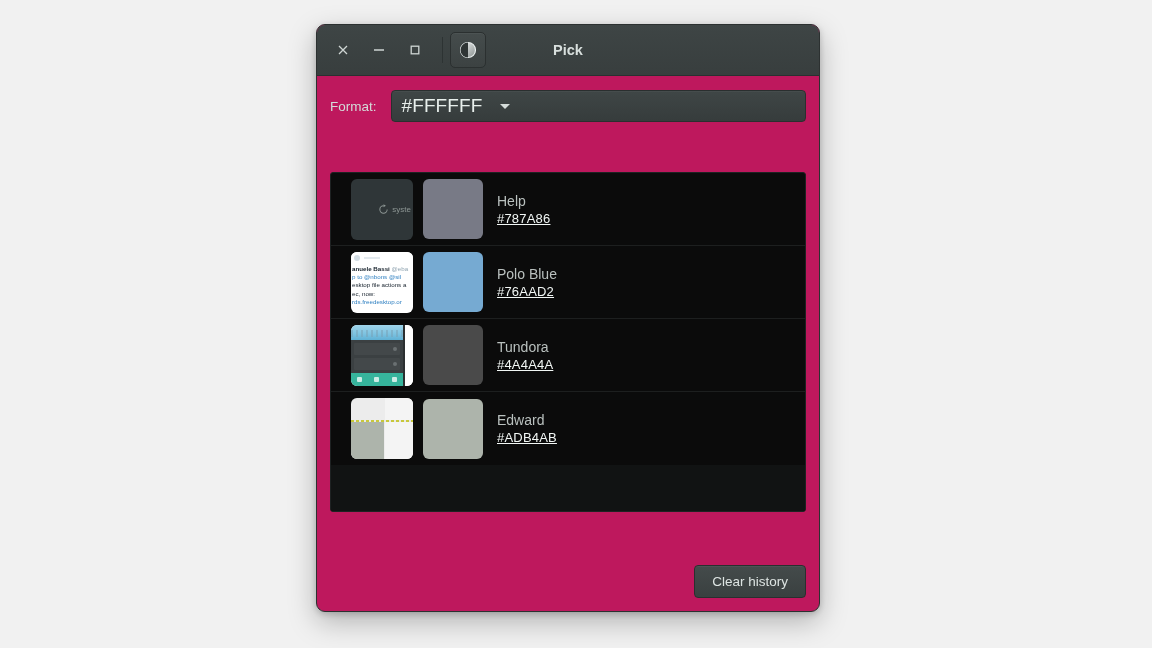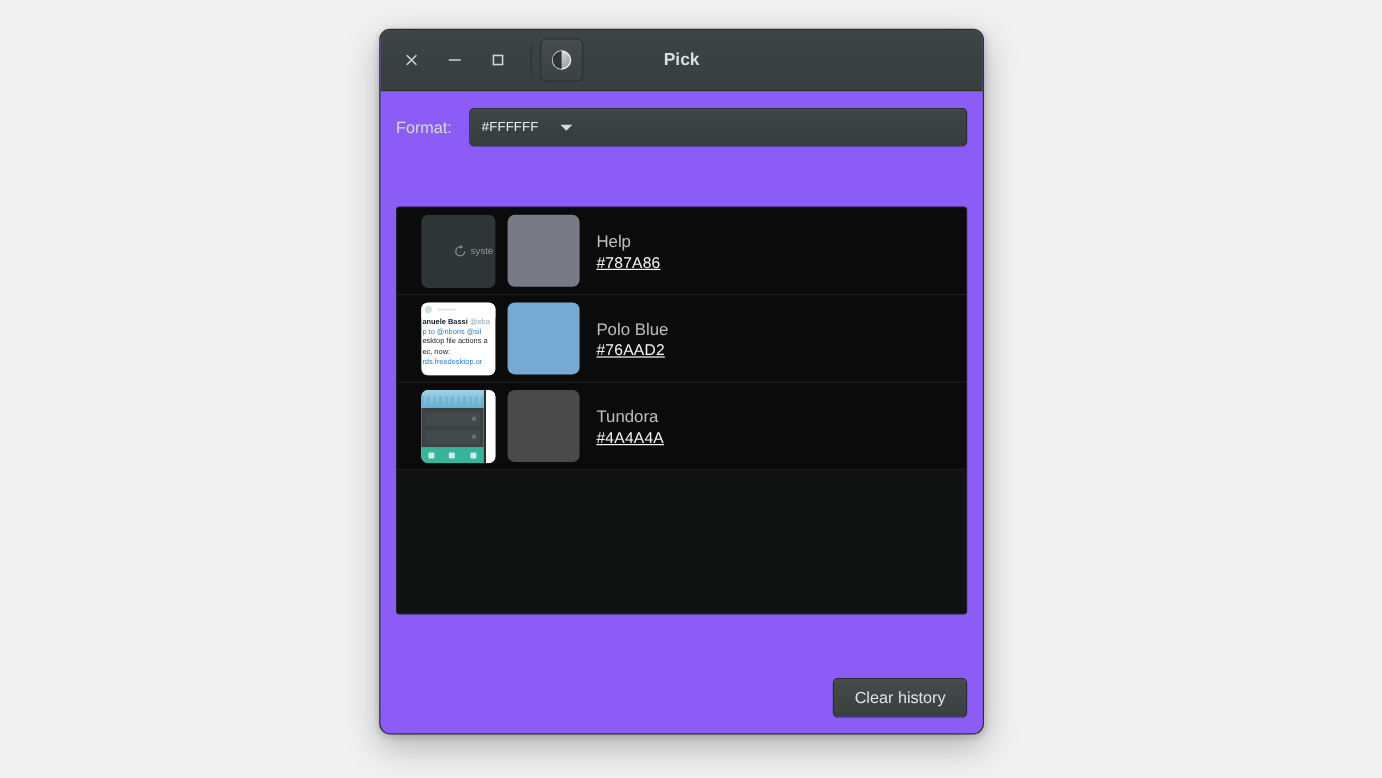--- a/index.html
+++ b/index.html
@@ -15,21 +15,21 @@
     position: relative;
   }
 
   
   .window {
     position: absolute;
     left: 316px;
     top: 24px;
     width: 504px;
     height: 588px;
-    background: #8b5cf6;
+    background: #be185d;
     border-radius: 9px;
     box-shadow: 0 10px 28px rgba(0,0,0,0.26), 0 2px 6px rgba(0,0,0,0.18);
     display: flex;
     flex-direction: column;
     overflow: hidden;
     border: 1px solid #2c3131;
     box-sizing: border-box;
   }
 
   
@@ -145,21 +145,21 @@
     box-sizing: border-box;
     box-shadow: 0 1px 0 rgba(255,255,255,0.04) inset;
   }
   .combo-label {
     color: #d9e0de;
     font-size: 13.5px;
     flex: 1;
   }
   .combo-sample {
     color: #e8efec;
-    font-size: 11px;
+    font-size: 19px;
     margin-right: 18px;
     letter-spacing: 0.1px;
   }
   .combo-arrow {
     width: 0; height: 0;
     border-left: 5px solid transparent;
     border-right: 5px solid transparent;
     border-top: 5px solid #d5dcda;
   }
 
@@ -396,20 +396,34 @@
           </div>
         </div>
         <div class="swatch" style="background:#4a4a4a"></div>
         <div class="row-text">
           <div class="color-name">Tundora</div>
           <div class="color-hex">#4A4A4A</div>
         </div>
       </div>
 
 
+      <div class="history-row" style="border-bottom:none">
+        <div class="thumb">
+          <div class="th-edward">
+            <div class="ed-white"></div>
+            <div class="ed-dash"></div>
+            <div class="ed-block"></div>
+          </div>
+        </div>
+        <div class="swatch" style="background:#adb4ab"></div>
+        <div class="row-text">
+          <div class="color-name">Edward</div>
+          <div class="color-hex">#ADB4AB</div>
+        </div>
+      </div>
 
       <div class="list-filler"></div>
     </div>
 
     <div class="footer">
       <button class="btn">Clear history</button>
     </div>
 
   </div>
 </div>

